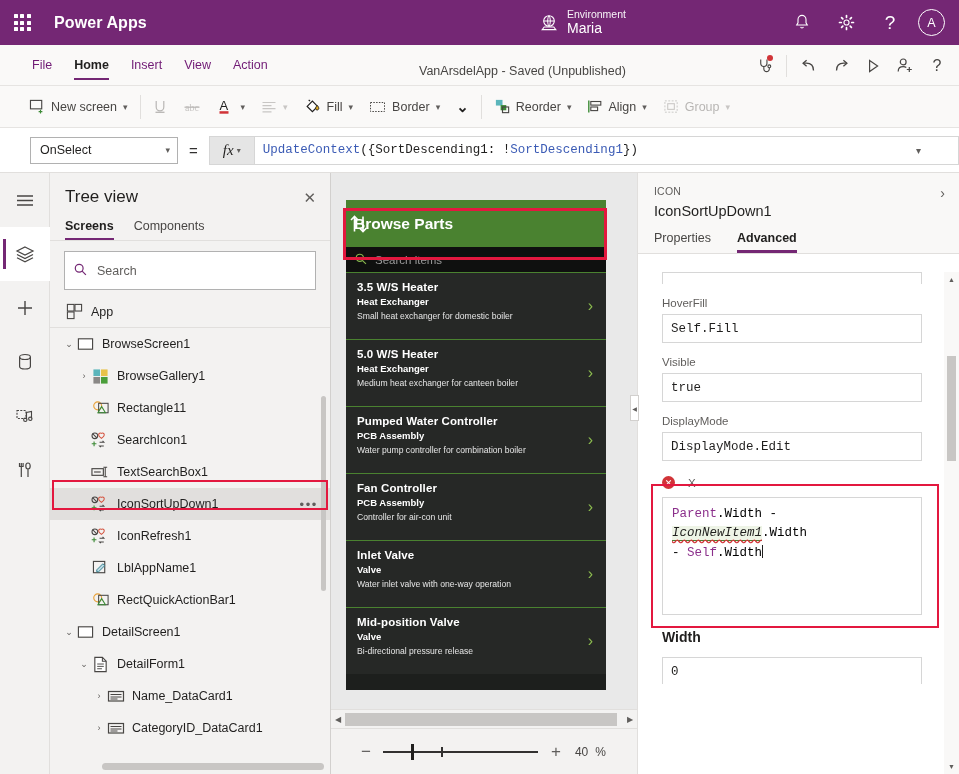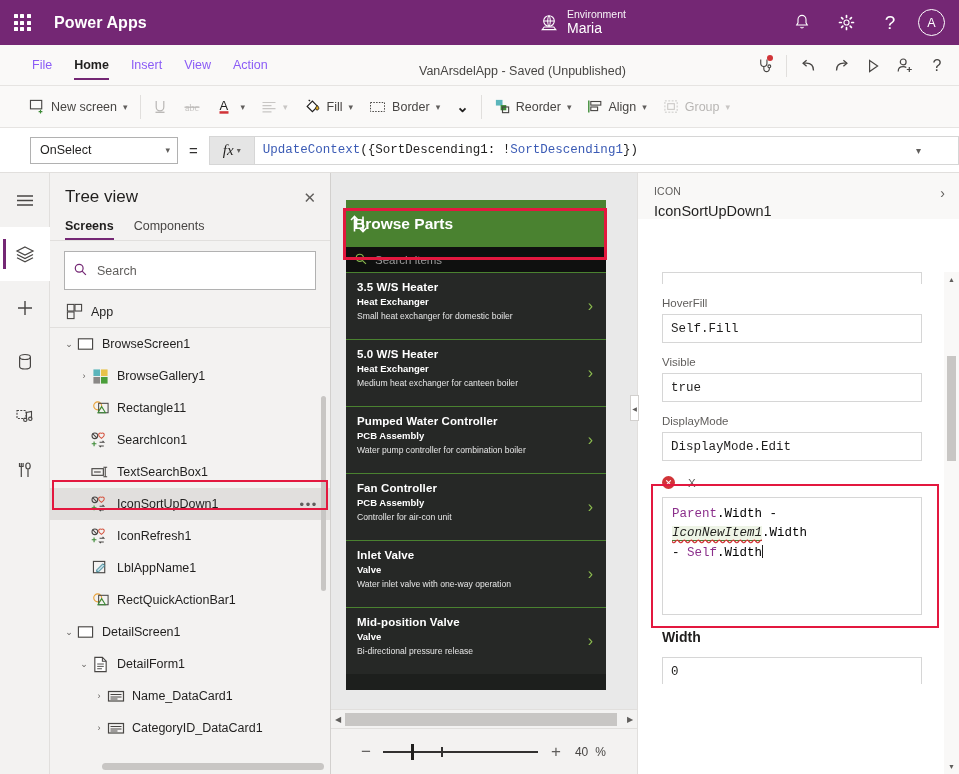--- a/index.html
+++ b/index.html
@@ -35,21 +35,21 @@
     margin-left:4px; margin-right:6px;
   }
 
   
   .menubar {
     position:absolute; left:0; top:45px; width:959px; height:41px;
     background:#faf9f8; border-bottom:1px solid #e6e4e2;
     display:flex; align-items:center;
   }
   .menu-item {
-    font-size:12.5px; color:#8b5cf6; padding:0 11px; height:41px;
+    font-size:12.5px; color:#701a75; padding:0 11px; height:41px;
     display:flex; align-items:center; cursor:pointer; position:relative;
   }
   .menu-item.first { margin-left:21px; }
   .menu-item.active { color:#201f1e; font-weight:bold; }
   .menu-item.active::after {
     content:""; position:absolute; bottom:6px; left:11px; right:11px; height:2px; background:#742774;
   }
   .appname { position:absolute; left:419px; top:0; height:51px; display:flex; align-items:center;
              font-size:12.5px; color:#484644; }
   .mb-right { position:absolute; right:6px; top:0; height:41px; display:flex; align-items:center; }
@@ -774,20 +774,24 @@
   </div>
 
   <div class="green-outline"></div>
 
   <div class="rp">
     <div class="rp-head">
       <div class="rp-kind">ICON</div>
       <div class="rp-name">IconSortUpDown1</div>
       <div class="rp-expand">›</div>
     </div>
+    <div class="rp-tabs">
+      <div class="rtab">Properties</div>
+      <div class="rtab active">Advanced</div>
+    </div>
 
     <div class="rp-body">
       <div class="pfield">
         <div class="pinput clip-top"></div>
       </div>
 
       <div class="pfield">
         <div class="plabel">HoverFill</div>
         <div class="pinput">Self.Fill</div>
       </div>

